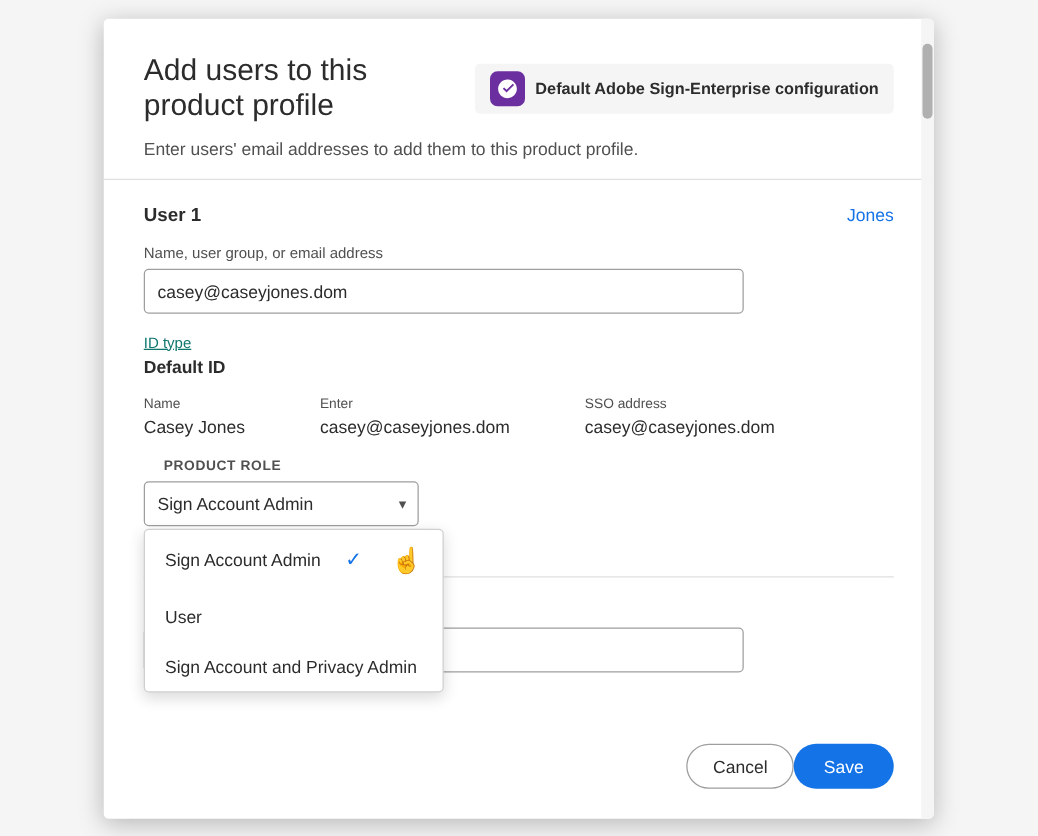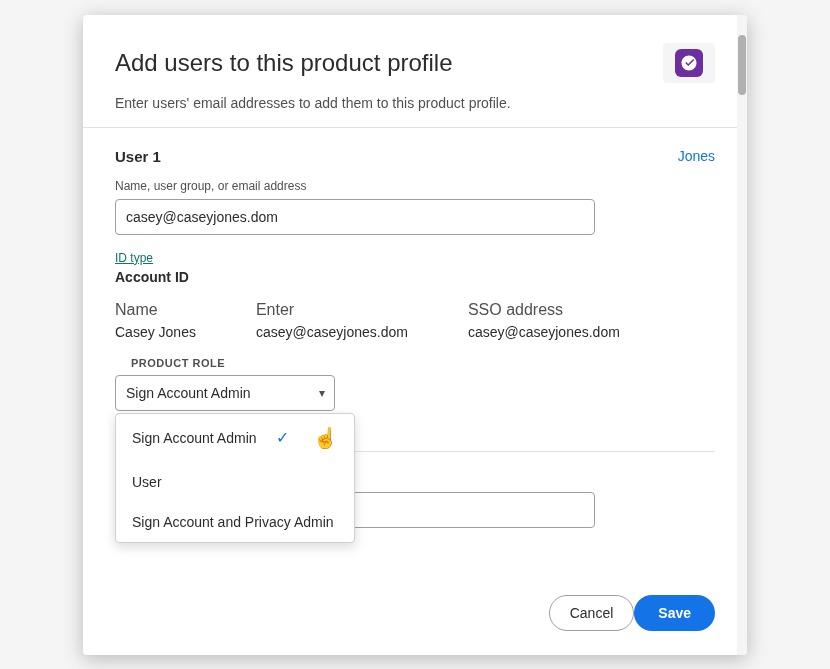--- a/index.html
+++ b/index.html
@@ -124,21 +124,21 @@
       font-size: 14px;
       font-weight: 700;
       color: #2c2c2c;
     }
     .user-info-row {
       display: flex;
       gap: 60px;
       margin-bottom: 16px;
     }
     .user-info-col label {
-      font-size: 16px;
+      font-size: 11px;
       color: #505050;
       display: block;
       margin-bottom: 4px;
     }
     .user-info-col span {
       font-size: 14px;
       color: #2c2c2c;
       font-weight: 400;
     }
     .product-role-label {
@@ -239,21 +239,21 @@
       cursor: pointer;
     }
     .btn-save {
       height: 36px;
       padding: 0 24px;
       border: none;
       border-radius: 18px;
       background: #1473e6;
       color: #fff;
       font-size: 14px;
-      font-weight: 700;
+      font-weight: 400;
       cursor: pointer;
     }
     .scrollbar-area {
       position: absolute;
       right: 0;
       top: 0;
       width: 10px;
       height: 100%;
       background: #f5f5f5;
       border-radius: 0 4px 4px 0;
@@ -278,38 +278,39 @@
   </div>
 
   <div class="modal-header">
     <h1 class="modal-title">Add users to this product profile</h1>
     <div class="product-badge">
       <div class="product-badge-icon">
         <svg viewBox="0 0 24 24" fill="white" xmlns="http://www.w3.org/2000/svg">
           <path d="M12 2C6.48 2 2 6.48 2 12s4.48 10 10 10 10-4.48 10-10S17.52 2 12 2zm-1 14l-4-4 1.41-1.41L11 13.17l6.59-6.59L19 8l-8 8z"></path>
         </svg>
       </div>
+      <span class="product-badge-name">Default Adobe Sign-Enterprise configuration</span>
     </div>
   </div>
 
   <p class="modal-subtitle">Enter users' email addresses to add them to this product profile.</p>
   <hr class="divider">
 
   <div class="section">
     <div class="user-header">
       <span class="user-label">User 1</span>
       <button class="remove-btn">Jones</button>
     </div>
 
     <div class="field-label">Name, user group, or email address</div>
     <input class="text-input" type="text" value="casey@caseyjones.dom" style="">
 
     <div class="id-type-section">
       <div class="id-type-label">ID type</div>
-      <div class="id-type-value">Account ID</div>
+      <div class="id-type-value">Default ID</div>
     </div>
 
     <div class="user-info-row">
       <div class="user-info-col">
         <label>Name</label>
         <span>Casey Jones</span>
       </div>
       <div class="user-info-col">
         <label>Enter</label>
         <span>casey@caseyjones.dom</span>

